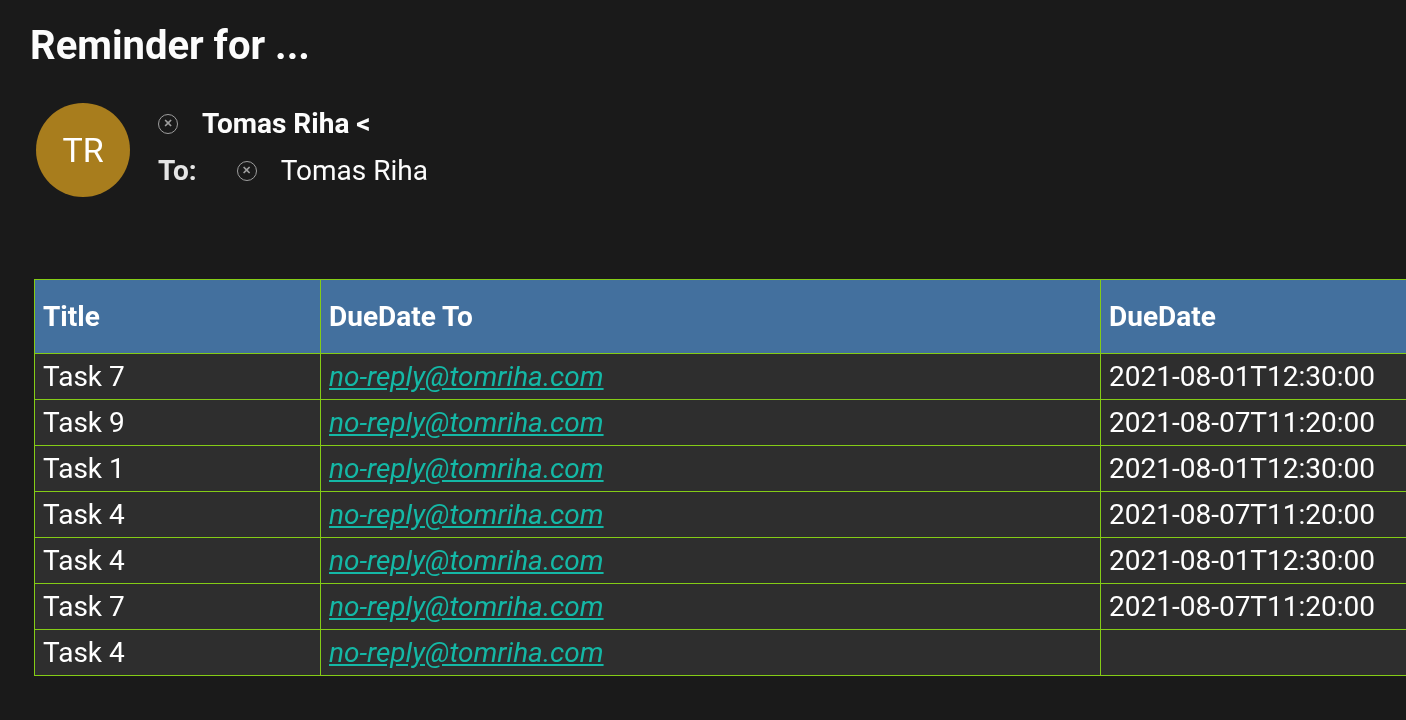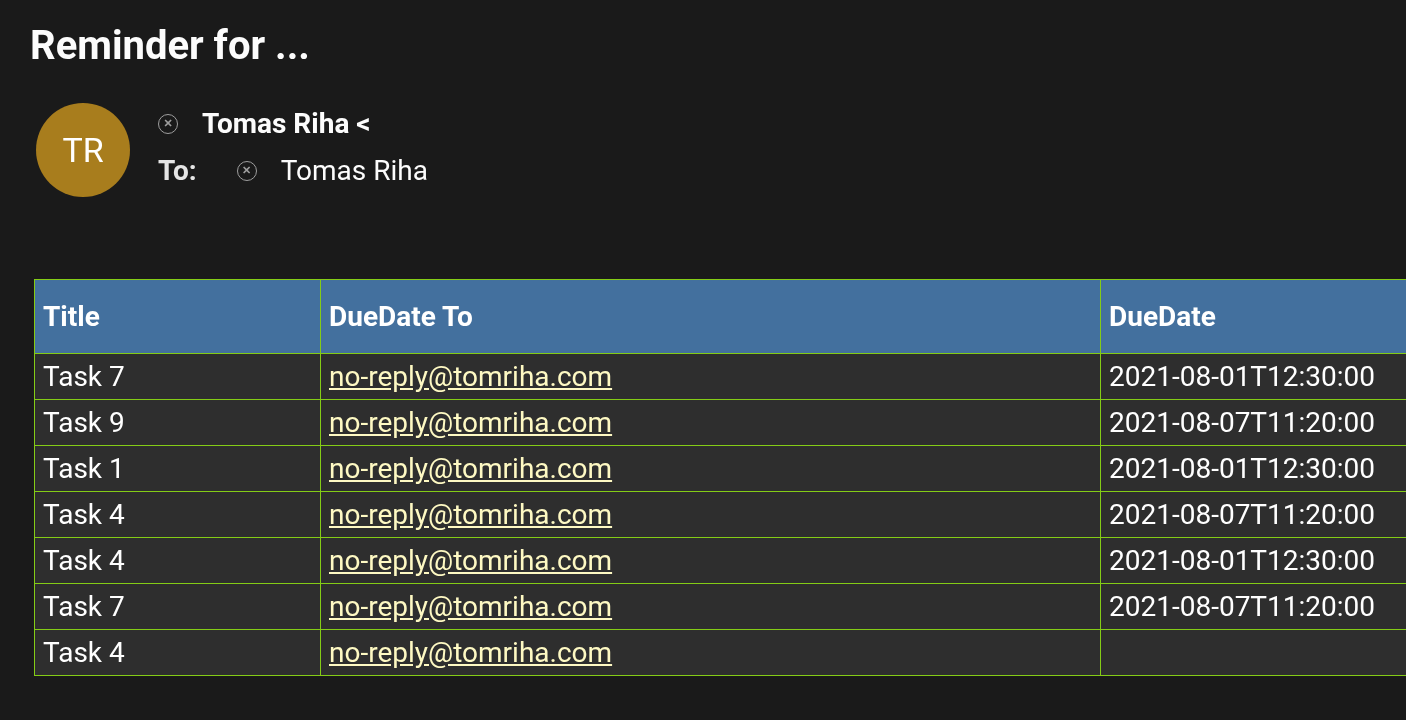--- a/index.html
+++ b/index.html
@@ -125,22 +125,23 @@
     color: #ffffff;
     padding-top: 6px;
     padding-bottom: 6px;
   }
 
   col.col-title    { width: 286px; }
   col.col-assigned { width: 780px; }
   col.col-due      { width: 314px; }
 
   td.assigned a {
-    color: #fef9c3;
+    color: #14b8a6;
     text-decoration: underline;
+    font-style: italic;
   }
 
   td.due {
     color: #f46b3e;
     font-weight: 400;
   }
 </style>
 </head>
 <body>
 

